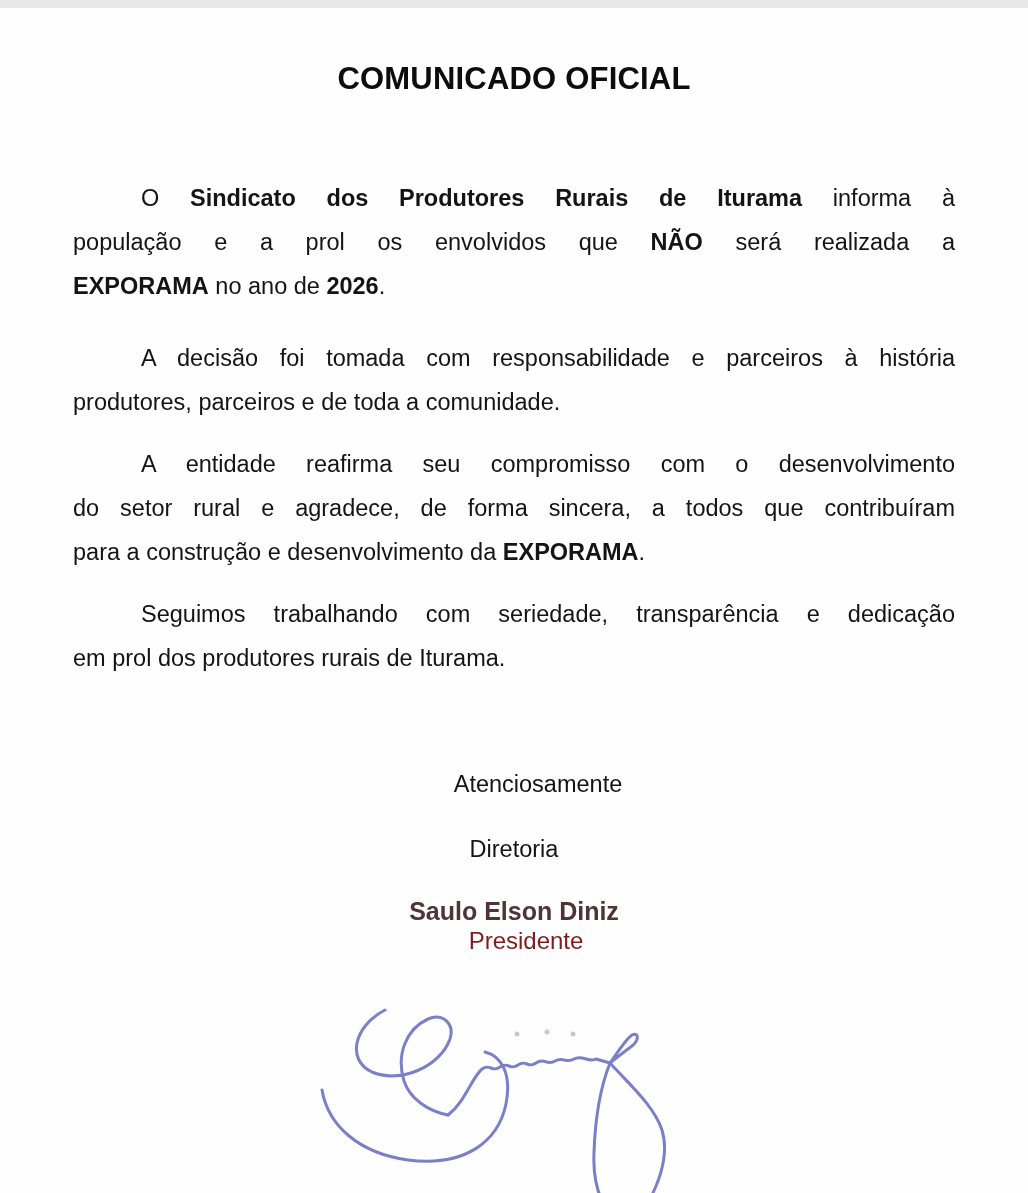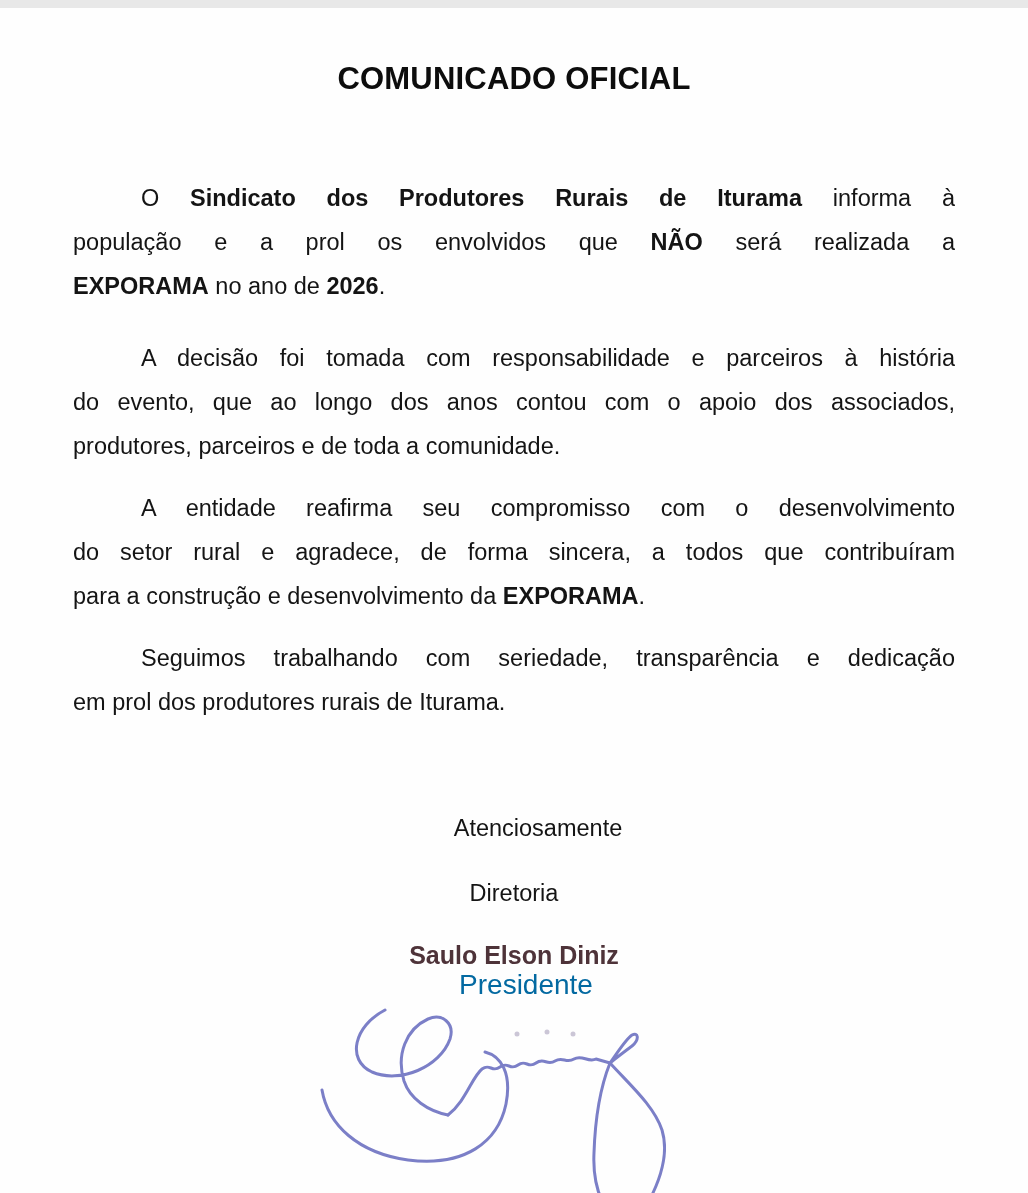--- a/index.html
+++ b/index.html
@@ -58,23 +58,23 @@
     margin-top:25px;
     text-align:center;
     font-size:25px;
     line-height:30px;
     font-weight:700;
     color:#4e3339;
   }
   .sig-role{
     margin-top:0;
     text-align:center;
-    font-size:28px;
+    font-size:24px;
     line-height:30px;
-    color:#0369a1;
+    color:#7f1d1d;
     padding-left:24px;
   }
   .sig-ink{
     position:absolute;
     left:288px;
     top:986px;
     width:402px;
     height:207px;
     pointer-events:none;
   }
@@ -88,21 +88,20 @@
 
   <div class="bodytext">
     <div class="para" id="p1">
         <div class="line j"><span class="r">O </span><span class="b">Sindicato dos Produtores Rurais de Iturama</span><span class="r"> informa à</span></div>
         <div class="line j"><span class="r">população e a prol os envolvidos que </span><span class="b">NÃO</span><span class="r"> será realizada a</span></div>
         <div class="line"><span class="b">EXPORAMA</span><span class="r"> no ano de </span><span class="b">2026</span><span class="r">.</span></div>
       </div>
 
     <div class="para" id="p2">
         <div class="line j"><span class="r">A decisão foi tomada com responsabilidade e parceiros à história</span></div>
-        <div class="line j"><span class="r">do evento, que ao longo dos anos contou com o apoio dos associados,</span></div>
         <div class="line"><span class="r">produtores, parceiros e de toda a comunidade.</span></div>
       </div>
 
     <div class="para" id="p3">
         <div class="line j"><span class="r">A entidade reafirma seu compromisso com o desenvolvimento</span></div>
         <div class="line j"><span class="r">do setor rural e agradece, de forma sincera, a todos que contribuíram</span></div>
         <div class="line"><span class="r">para a construção e desenvolvimento da </span><span class="b">EXPORAMA</span><span class="r">.</span></div>
       </div>
 
     <div class="para" id="p4">

